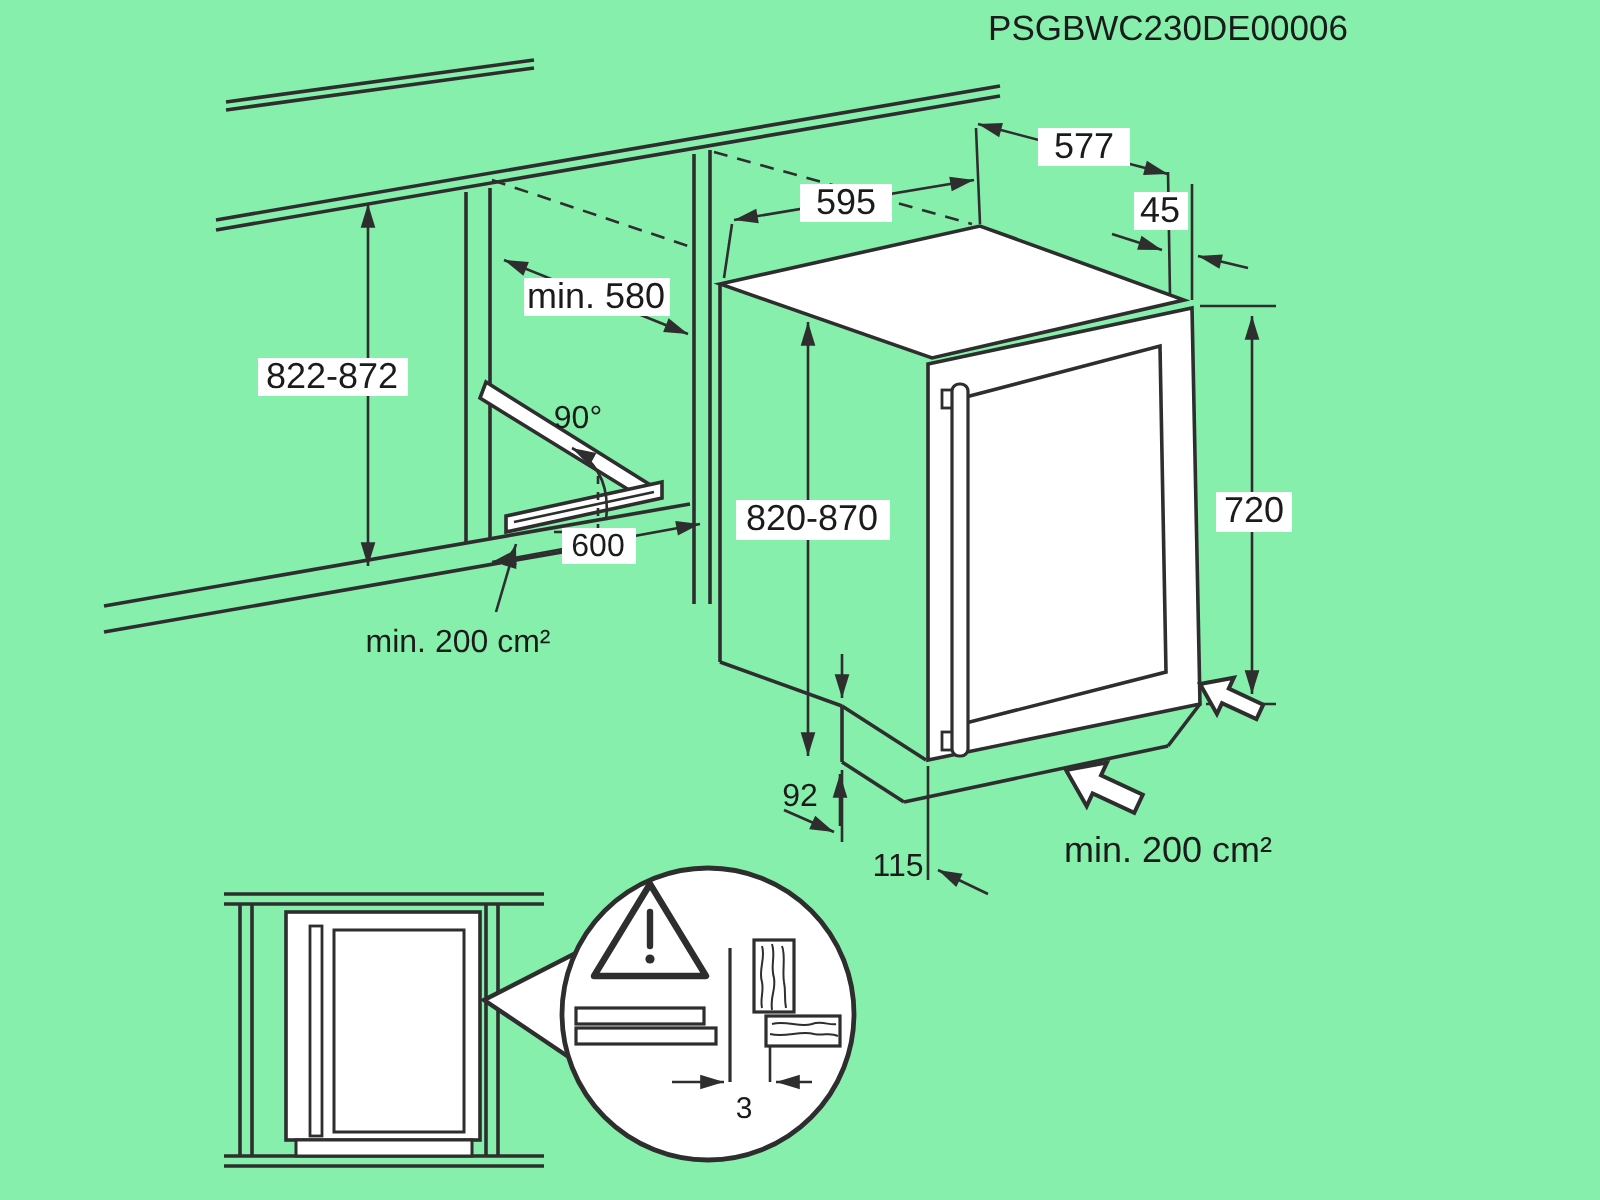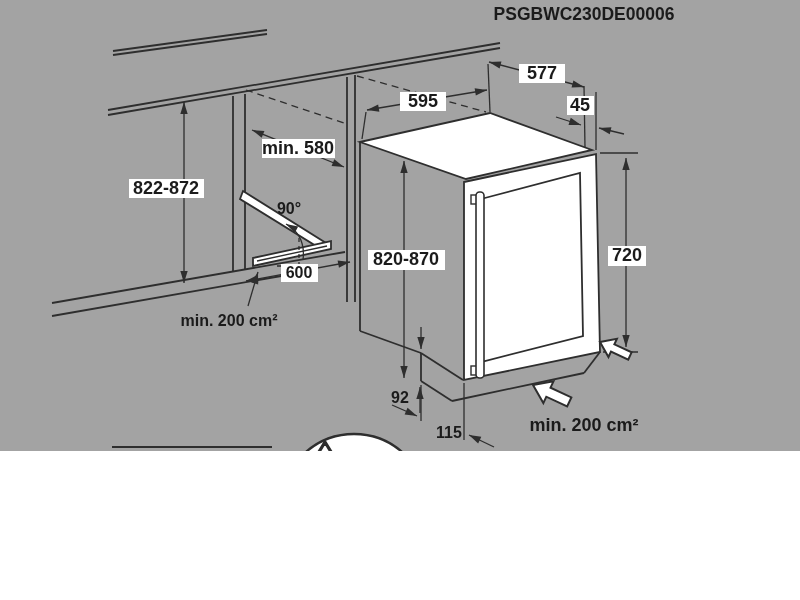--- a/index.html
+++ b/index.html
@@ -1,17 +1,17 @@
 <!DOCTYPE html>
 <html><head>
 <meta charset="utf-8">
 <style>
   html,body{margin:0;padding:0;background:#ffffff;}
-  .stage{width:800px;height:451px;position:relative;background:#a3a3a3;overflow:hidden;
-         font-family:"Liberation Sans", sans-serif;font-weight:bold;}
+  .stage{width:800px;height:600px;position:relative;background:#86efac;overflow:hidden;
+         font-family:"Liberation Sans", sans-serif;}
   svg{display:block;}
   text{font-family:"Liberation Sans", sans-serif; fill:#1b1b1b;}
   .ln{stroke:#2e2e2e;stroke-width:1.8;fill:none;}
   .thin{stroke:#2e2e2e;stroke-width:1.3;fill:none;}
   .dash{stroke:#2e2e2e;stroke-width:1.3;fill:none;stroke-dasharray:7 5;}
   .dash2{stroke:#2e2e2e;stroke-width:1.3;fill:none;stroke-dasharray:4 4;}
   .face{fill:#ffffff;stroke:#2e2e2e;stroke-width:1.8;}
   .wh{fill:#ffffff;}
   .dimtxt{font-size:18px;}
   .dimtxt2{font-size:16px;}

